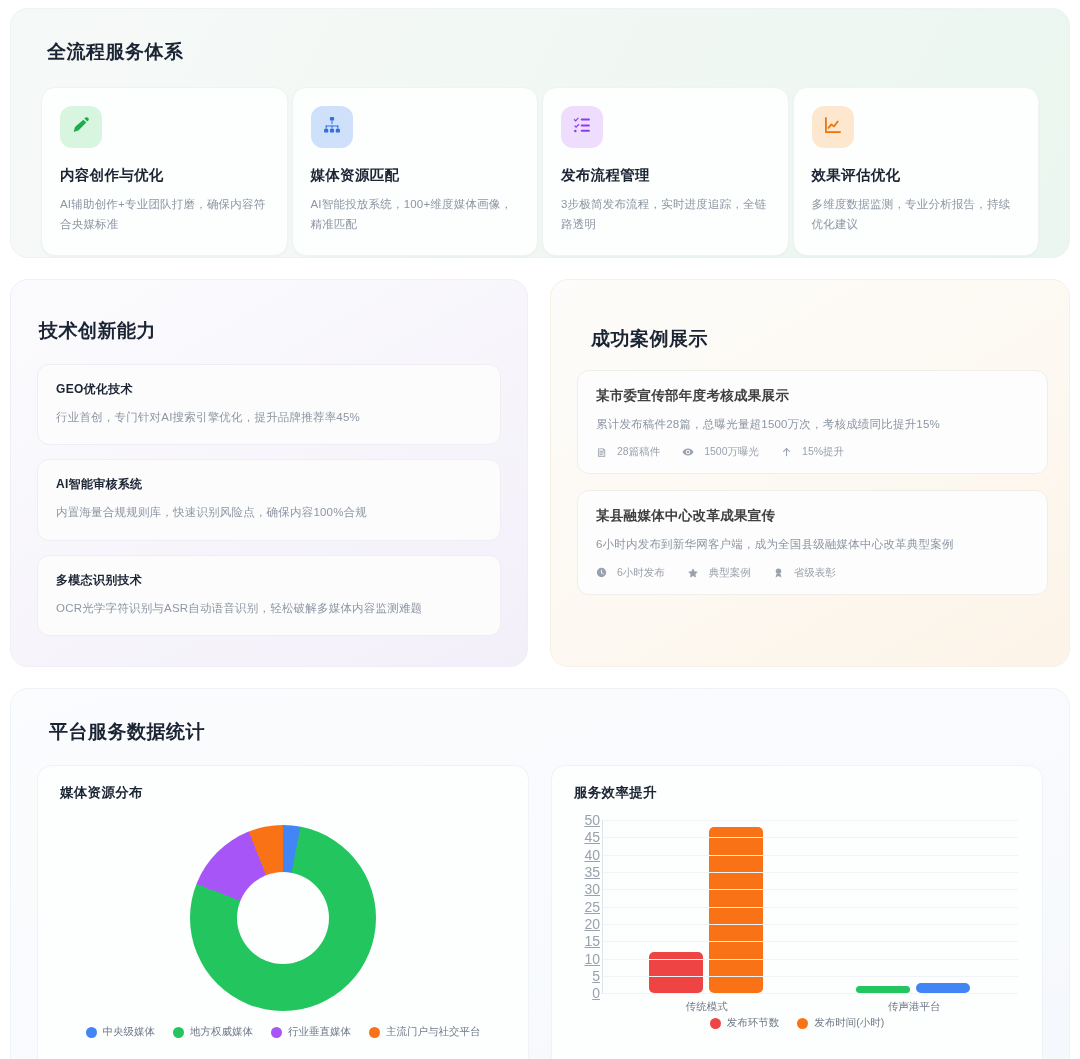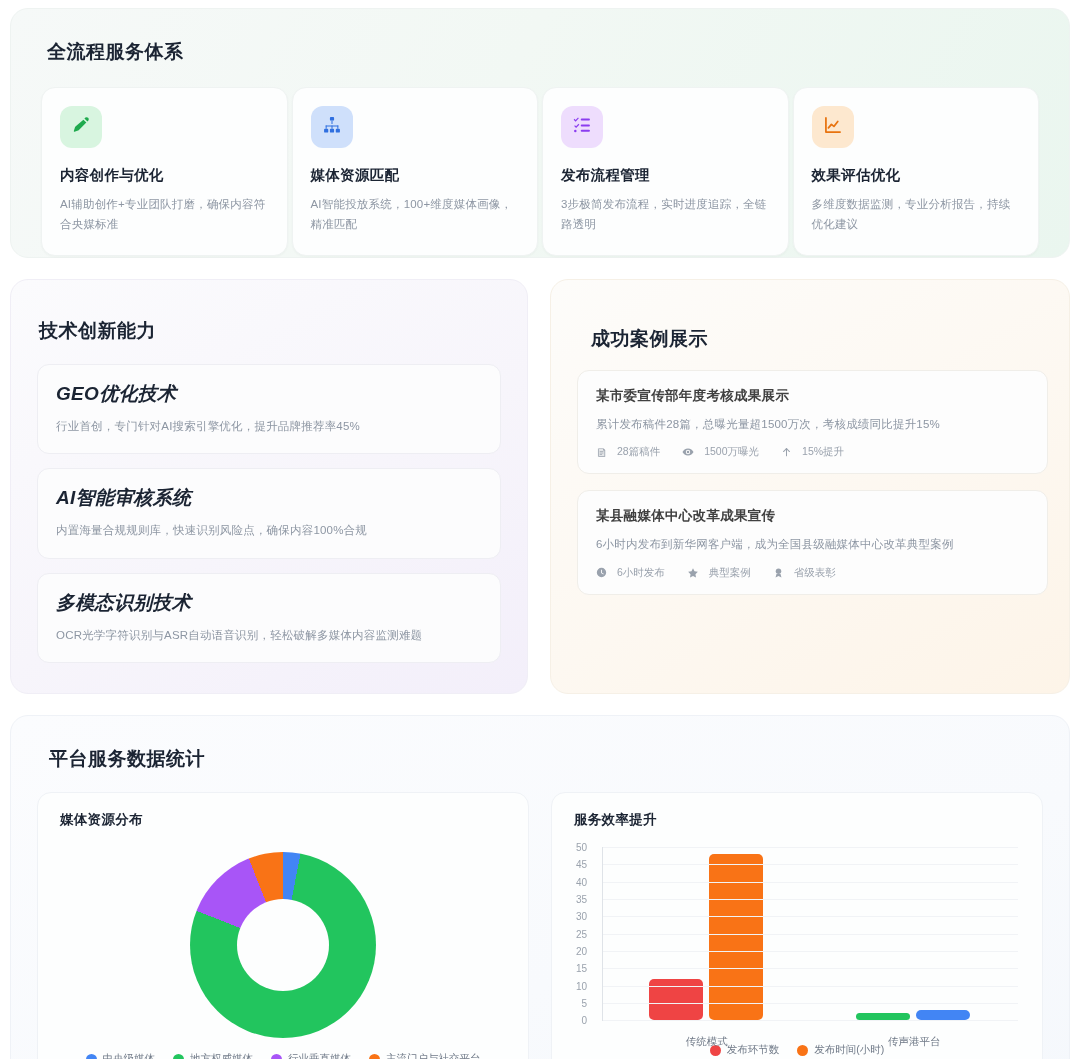--- a/index.html
+++ b/index.html
@@ -91,22 +91,22 @@
   #section-cases .panel-title { margin: 0 0 0 14px; }
 
   .sub-list { margin-top: 20px; display: flex; flex-direction: column; gap: 14px; }
   .sub-card {
     background: #fcfcfd;
     border: 1px solid #eeeef3;
     border-radius: 12px;
     padding: 16px 18px 18px 18px;
   }
   .sub-card h5 {
-    font-size: 19px; font-weight: bold; color: #1b2433;
-    margin-bottom: 10px; letter-spacing: .3px; font-style: italic;
+    font-size: 12px; font-weight: bold; color: #1b2433;
+    margin-bottom: 10px; letter-spacing: .3px;
   }
   .sub-card p {
     font-size: 11.5px; color: #8d96a3; line-height: 1.6; letter-spacing: .2px;
   }
 
   
   .case-list { margin-top: 18px; display: flex; flex-direction: column; gap: 16px; }
   .case-card {
     background: #fdfdfd;
     border: 1px solid #f0eee9;
@@ -162,28 +162,28 @@
   .dot { width: 11px; height: 11px; border-radius: 50%; display:inline-block; }
 
   
   .bar-area { position: relative; height: 200px; margin: 14px 0 0 0; }
   .plot {
     position: absolute; left: 30px; right: 4px; top: 4px; bottom: 22px;
     border-left: 1px solid #dfe3e8; border-bottom: 1px solid #dfe3e8;
   }
   .gridline { position: absolute; left: 0; right: 0; border-top: 1px solid #f1f3f6; }
   .ytick {
-    position: absolute; right: 100%; margin-right: 16px;
+    position: absolute; right: 100%; margin-right: 3px;
     transform: translateY(-50%);
-    font-size: 10px; color: #9aa2ad;
+    font-size: 14px; color: #9aa2ad; text-decoration: underline;
   }
   .bars { position: absolute; left: 0; right: 0; bottom: 0; top: 0; }
   .bar { position: absolute; bottom: 0; border-radius: 5px; }
   .xtick {
-    position: absolute; top: 100%; margin-top: 15px;
+    position: absolute; top: 100%; margin-top: 7px;
     transform: translateX(-50%);
     font-size: 10.5px; color: #707a88; white-space: nowrap;
   }
 </style>
 </head>
 <body>
 
 <div class="page">
 
   <section class="panel" id="section-process">

